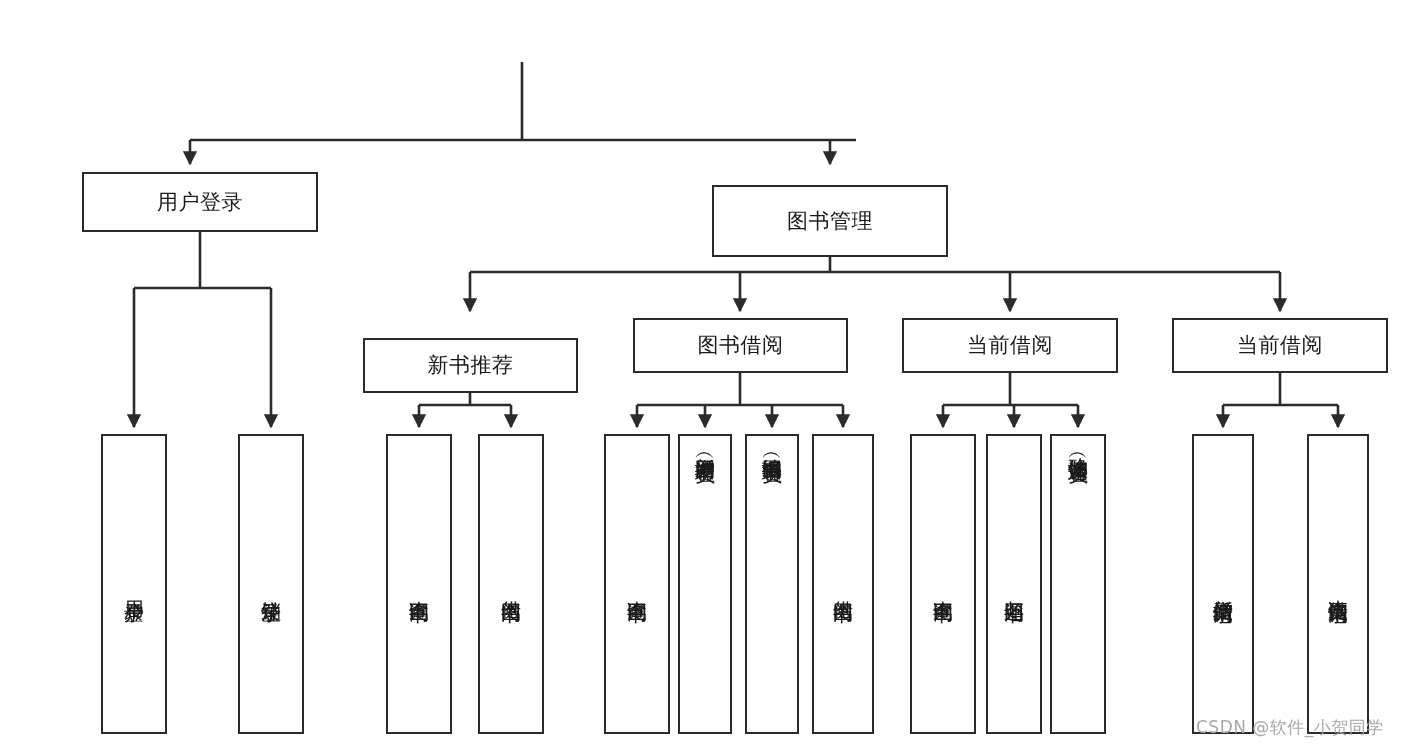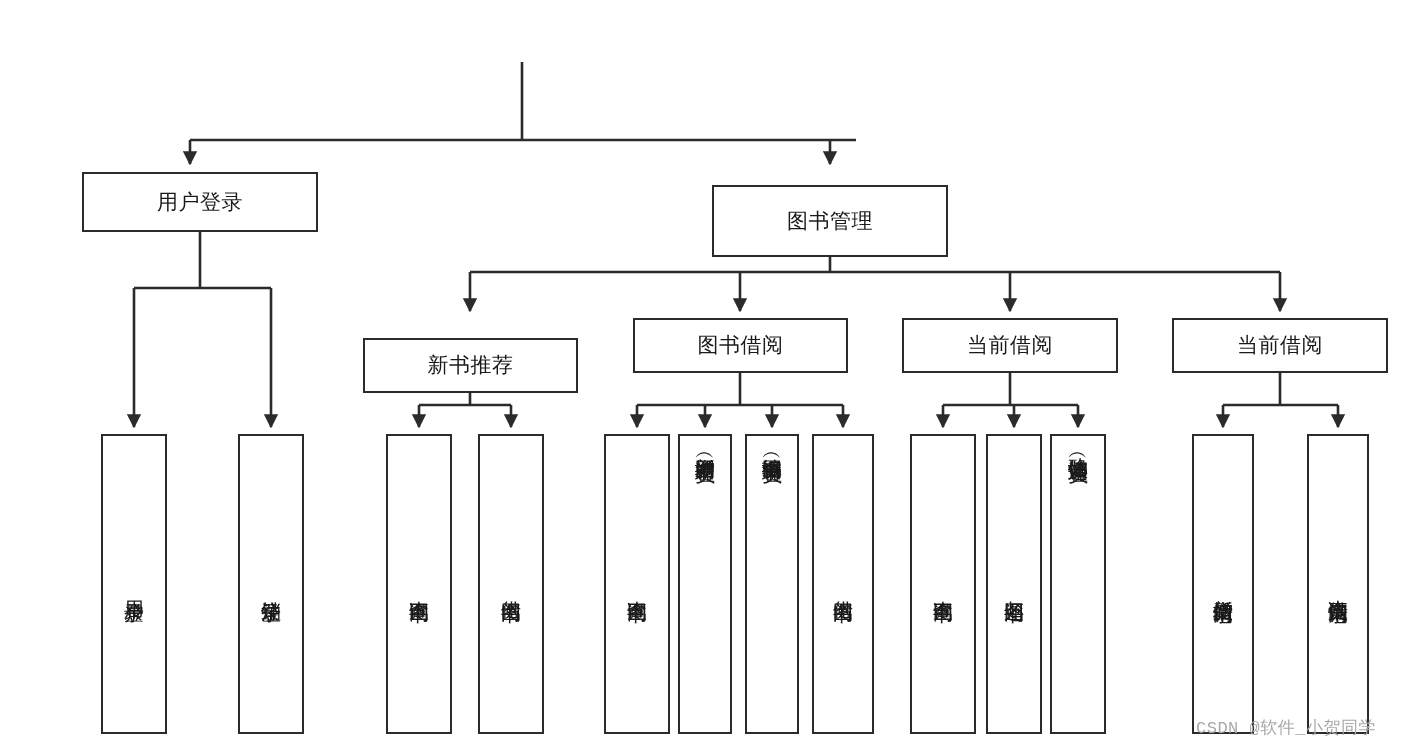--- a/index.html
+++ b/index.html
@@ -55,21 +55,20 @@
     white-space: normal;
     text-align: left;
   }
   #watermark {
     position: absolute;
     color: #a8a8a8;
     font-size: 17px;
     letter-spacing: 0.5px;
     white-space: nowrap;
     user-select: none;
-    font-family: Liberation Mono, monospace;
   }
 </style>
 </head>
 <body>
 
 <div id="canvas">
 
   <svg class="connectors" viewBox="0 0 1405 747" xmlns="http://www.w3.org/2000/svg">
     <defs>
       <marker id="arrow" viewBox="0 0 10 10" refX="9" refY="5" markerWidth="5.5" markerHeight="5.5" orient="auto-start-reverse">

